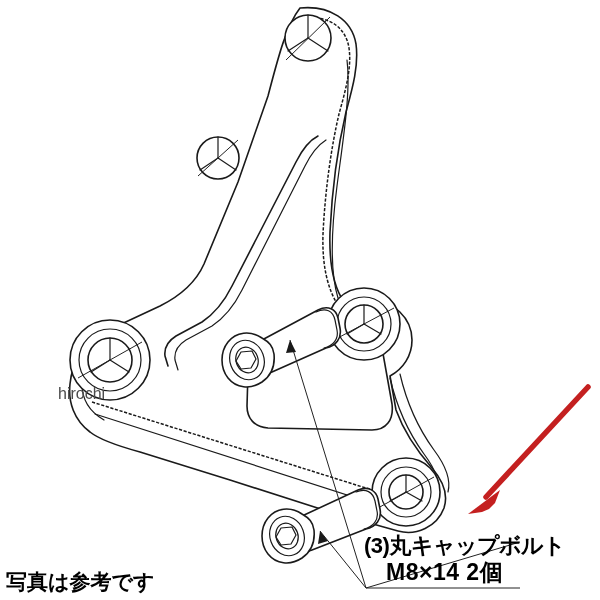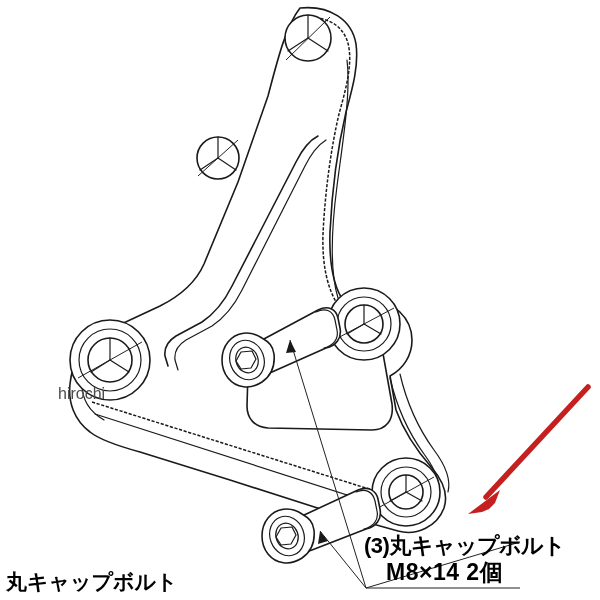--- a/index.html
+++ b/index.html
@@ -274,17 +274,17 @@
         L 489 509
         L 482 512 Z"></path>
     </g>
 
   </svg>
 
   <div class="txt" id="callout-line1">(3)丸キャップボルト</div>
 
   <div class="txt" id="callout-line2">M8×14 2個</div>
 
-  <div class="txt" id="caption-reference">丸キャップボルト</div>
+  <div class="txt" id="caption-reference">写真は参考です</div>
 
   <div class="txt" id="watermark">hirochi</div>
 
 </div>
 
 </body></html>

